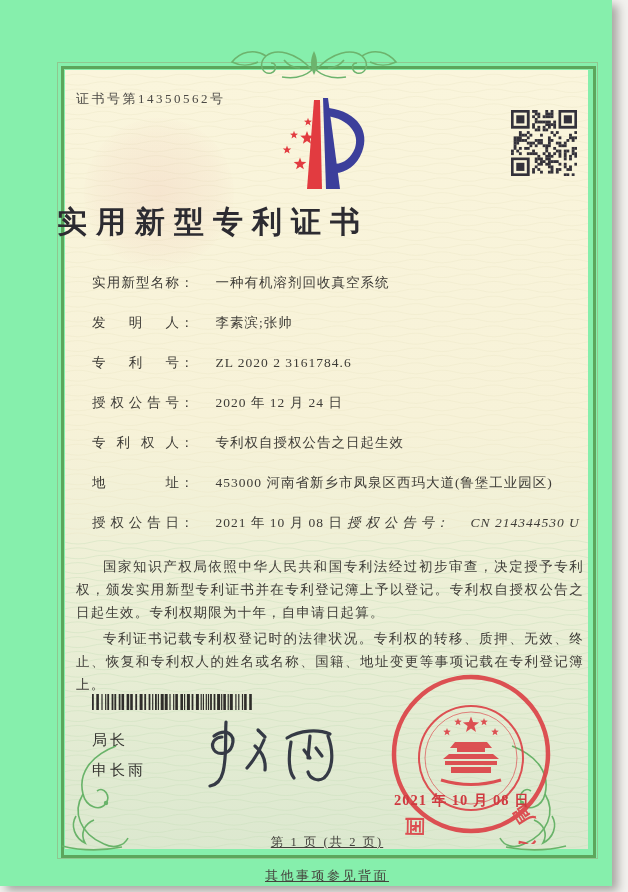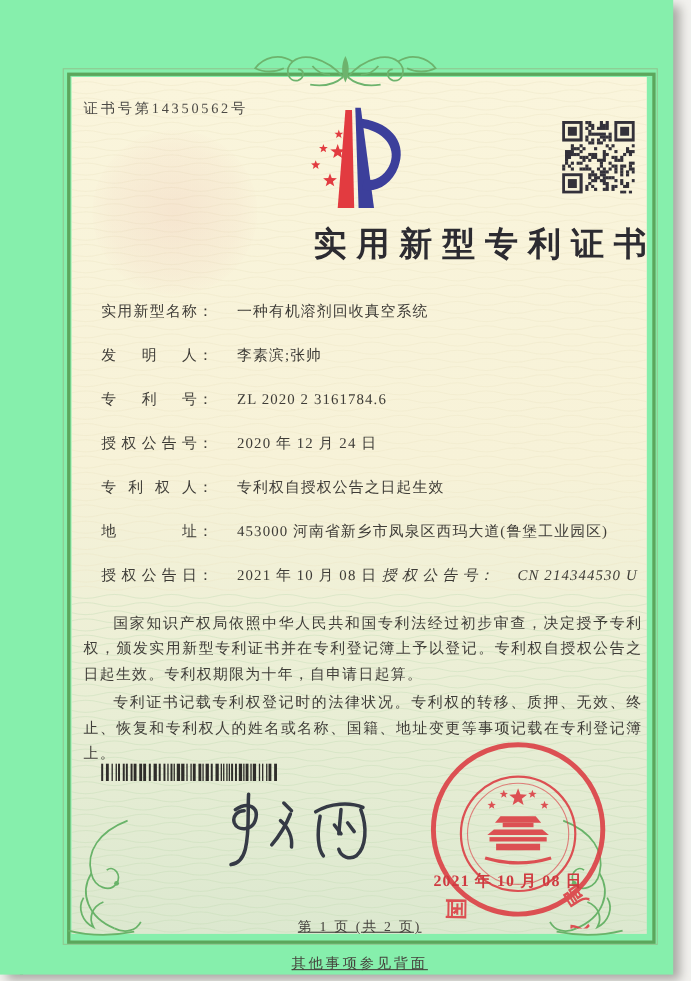--- a/index.html
+++ b/index.html
@@ -10,21 +10,21 @@
   #frame-outer{position:absolute;left:57px;top:62px;width:539px;height:795px;border:1px solid #8fc78f;}
   #frame-inner{position:absolute;left:61px;top:66px;width:529px;height:786px;border:3px solid #5ca65c;}
   #panel{position:absolute;left:65px;top:70px;width:523px;height:779px;
          background:linear-gradient(180deg,#faf5dc 0%,#f7f2d8 45%,#ecefd6 68%,#e2ebd2 88%,#dce8cf 100%);}
   #waves{position:absolute;left:0;top:0;}
   .wmark{position:absolute;left:84px;top:118px;width:150px;height:150px;border-radius:50%;
          background:radial-gradient(circle,rgba(226,140,140,.14) 0%,rgba(226,140,140,.06) 55%,transparent 75%);}
   #cert-no{position:absolute;left:76px;top:90px;font-size:13px;letter-spacing:2.5px;color:#4b4945;}
   #logo-svg{position:absolute;left:256px;top:94px;}
   #qr-svg{position:absolute;left:511px;top:110px;}
-  #title{position:absolute;left:57px;top:202px;width:540px;text-align:right;
+  #title{position:absolute;left:57px;top:202px;width:540px;text-align:left;
          font-size:30px;font-weight:600;letter-spacing:9px;color:#2c2b31;}
   #fields{position:absolute;left:92px;top:274px;width:490px;font-size:13.5px;color:#3e3c37;}
   .frow{position:relative;line-height:18px;margin-bottom:22px;letter-spacing:1px;white-space:nowrap;}
   .flabel{display:inline-block;width:88px;text-align:justify;text-align-last:justify;}
   .fvalue{margin-left:21px;}
   .grant2{position:absolute;left:255px;top:0;font-style:italic;}
   #paragraphs{position:absolute;left:76px;top:537px;width:508px;font-size:13.5px;color:#3f3d38;margin-top:18px;}
   #paragraphs p{margin:0 0 3px 0;text-indent:2em;text-align:justify;line-height:23px;letter-spacing:1.2px;}
   #bar-svg{position:absolute;left:90px;top:694px;}
   #signer{position:absolute;left:92px;top:730px;font-size:15px;letter-spacing:3px;color:#33322e;}
@@ -466,20 +466,24 @@
         <rect x="133.3" y="0" width="2.6" height="16" fill="#2f2d2a"></rect>
         <rect x="137.6" y="0" width="1.2" height="16" fill="#2f2d2a"></rect>
         <rect x="139.8" y="0" width="3" height="16" fill="#2f2d2a"></rect>
         <rect x="145.3" y="0" width="1.2" height="16" fill="#2f2d2a"></rect>
         <rect x="148.2" y="0" width="1.2" height="16" fill="#2f2d2a"></rect>
         <rect x="151.9" y="0" width="1.2" height="16" fill="#2f2d2a"></rect>
         <rect x="154.1" y="0" width="2.6" height="16" fill="#2f2d2a"></rect>
         <rect x="159.2" y="0" width="2.6" height="16" fill="#2f2d2a"></rect>
       </svg>
 
+    <div id="signer">
+      <div>局长</div>
+      <div>申长雨</div>
+    </div>
 
     <svg id="sig-svg" width="150" height="78" viewBox="0 0 150 78">
       <g fill="none" stroke="#353a45" stroke-width="3.2" stroke-linecap="round">
         <path d="M34,6 C33,22 35,40 31,56 C29,64 24,69 18,70"></path>
         <path d="M22,20 C34,12 44,18 40,30 C37,39 24,40 21,32 C19,26 24,21 30,21"></path>
         <path d="M72,24 C68,34 62,44 55,52"></path>
         <path d="M63,30 C70,36 74,45 73,54"></path>
         <path d="M66,14 l7,7"></path>
         <path d="M95,22 C108,14 126,13 138,18"></path>
         <path d="M99,26 C96,42 97,56 102,62"></path>

